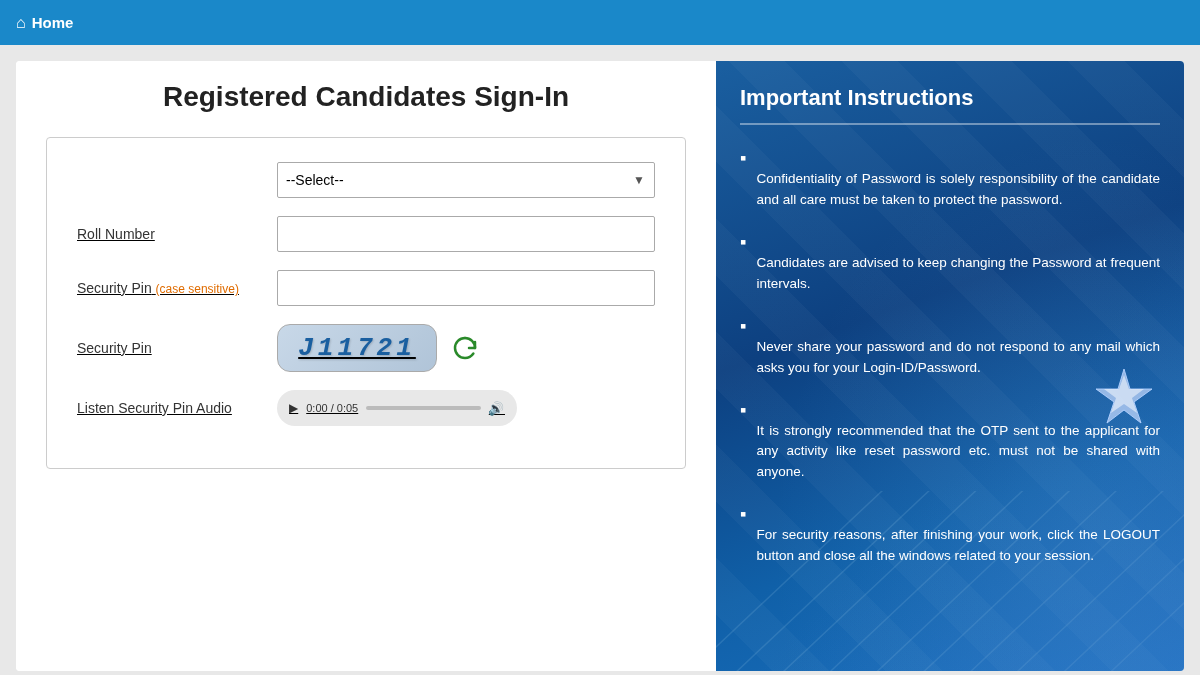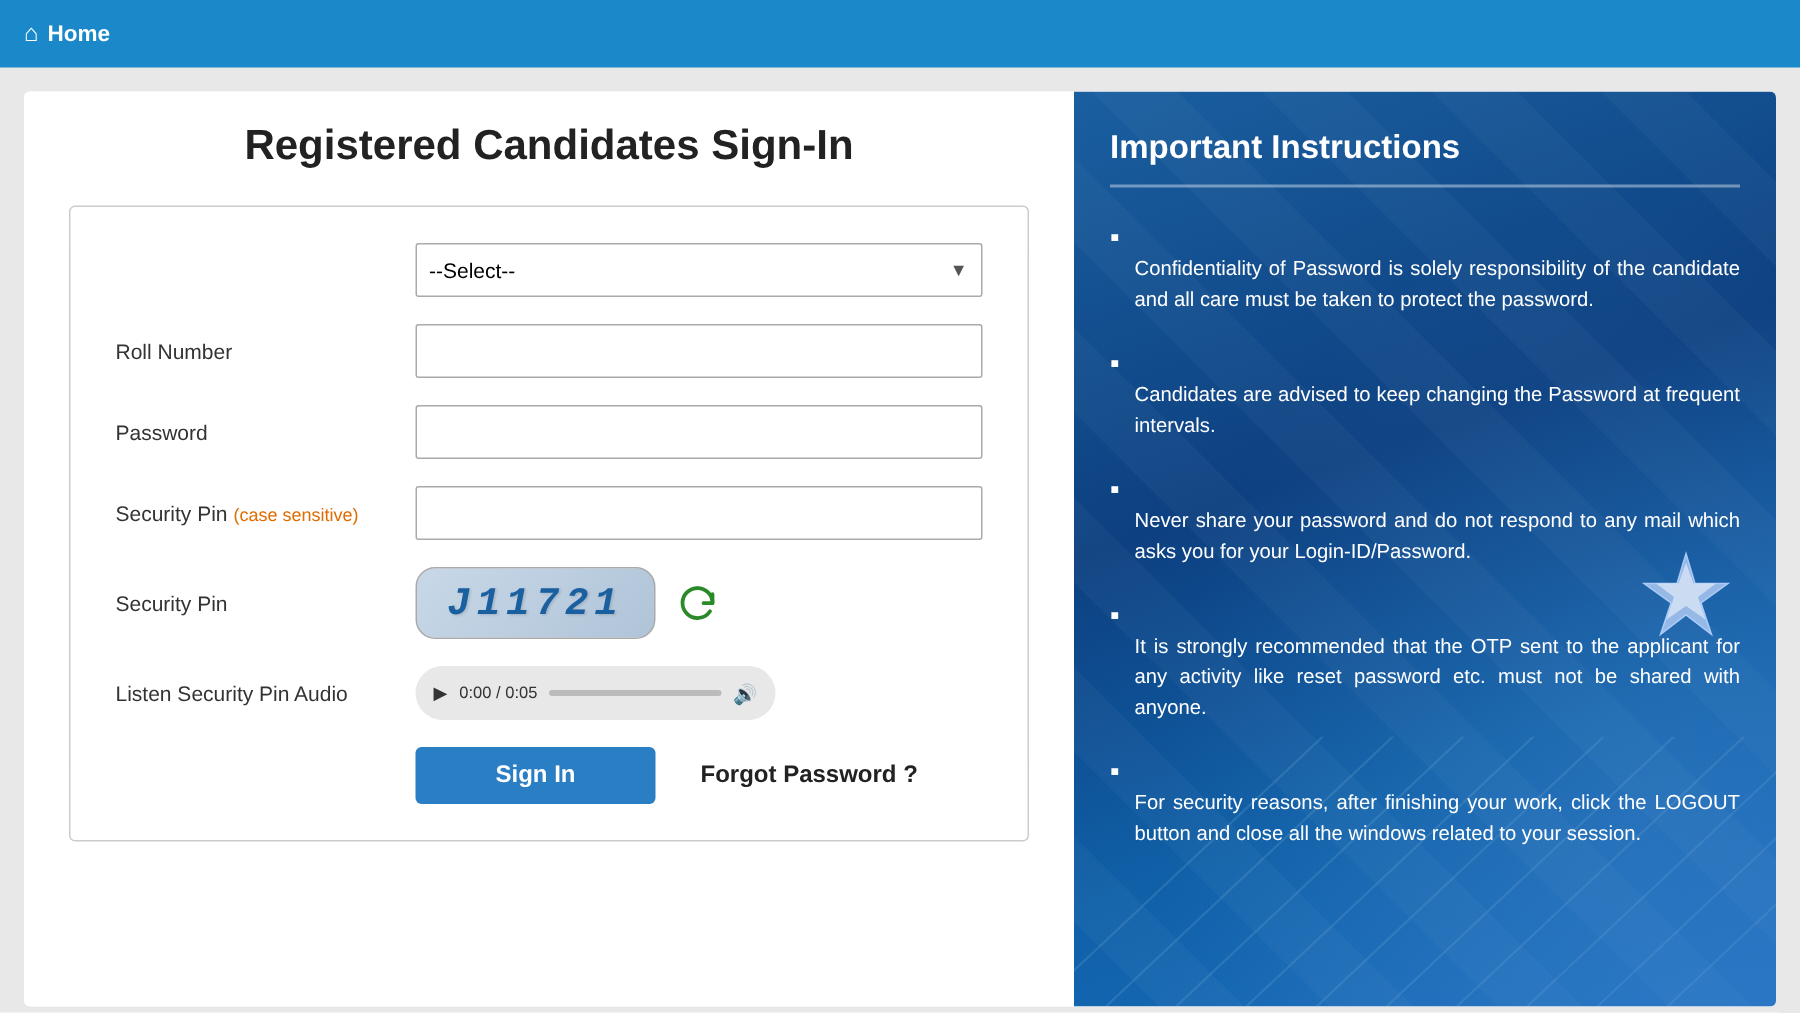--- a/index.html
+++ b/index.html
@@ -54,20 +54,21 @@
       font-size: 28px;
       font-weight: bold;
       color: #222;
       margin-bottom: 24px;
     }
 
     .form-card {
       border: 1px solid #ccc;
       border-radius: 4px;
       padding: 24px 30px 24px 30px;
+      text-decoration: underline;
     }
 
     .form-row {
       display: flex;
       align-items: center;
       margin-bottom: 18px;
     }
 
     .form-label {
       width: 200px;
@@ -358,24 +359,20 @@
           </select>
           <span class="select-arrow">▼</span>
         </div>
       </div>
 
       <div class="form-row">
         <label class="form-label">Roll Number</label>
         <input type="text" class="form-input" style="">
       </div>
 
-      <div class="form-row">
-        <label class="form-label">Password</label>
-        <input type="password" class="form-input" style="">
-      </div>
 
       <div class="form-row">
         <label class="form-label">
           <span>Security Pin</span>
           <span class="case-note">(case sensitive)</span>
         </label>
         <input type="text" class="form-input" style="">
       </div>
 
       <div class="form-row">
@@ -399,24 +396,20 @@
             <span>▶</span>
           </button>
           <span class="time-display">0:00 / 0:05</span>
           <div class="progress-bar-container">
             <div class="progress-bar-fill"></div>
           </div>
           <span class="volume-icon">🔊</span>
         </div>
       </div>
 
-      <div class="buttons-row">
-        <button class="sign-in-btn">Sign In</button>
-        <a class="forgot-password-link">Forgot Password ?</a>
-      </div>
 
     </div>
   </div>
 
   <div class="right-panel">
 
     <svg class="star-decoration" viewBox="0 0 60 60">
       <polygon points="30,2 36,22 58,22 40,35 47,56 30,43 13,56 20,35 2,22 24,22" fill="rgba(200,220,255,0.7)" stroke="rgba(180,210,255,0.9)" stroke-width="1"></polygon>
       <polygon points="30,8 35,22 50,22 38,31 43,46 30,37 17,46 22,31 10,22 25,22" fill="white" opacity="0.5"></polygon>
     </svg>

